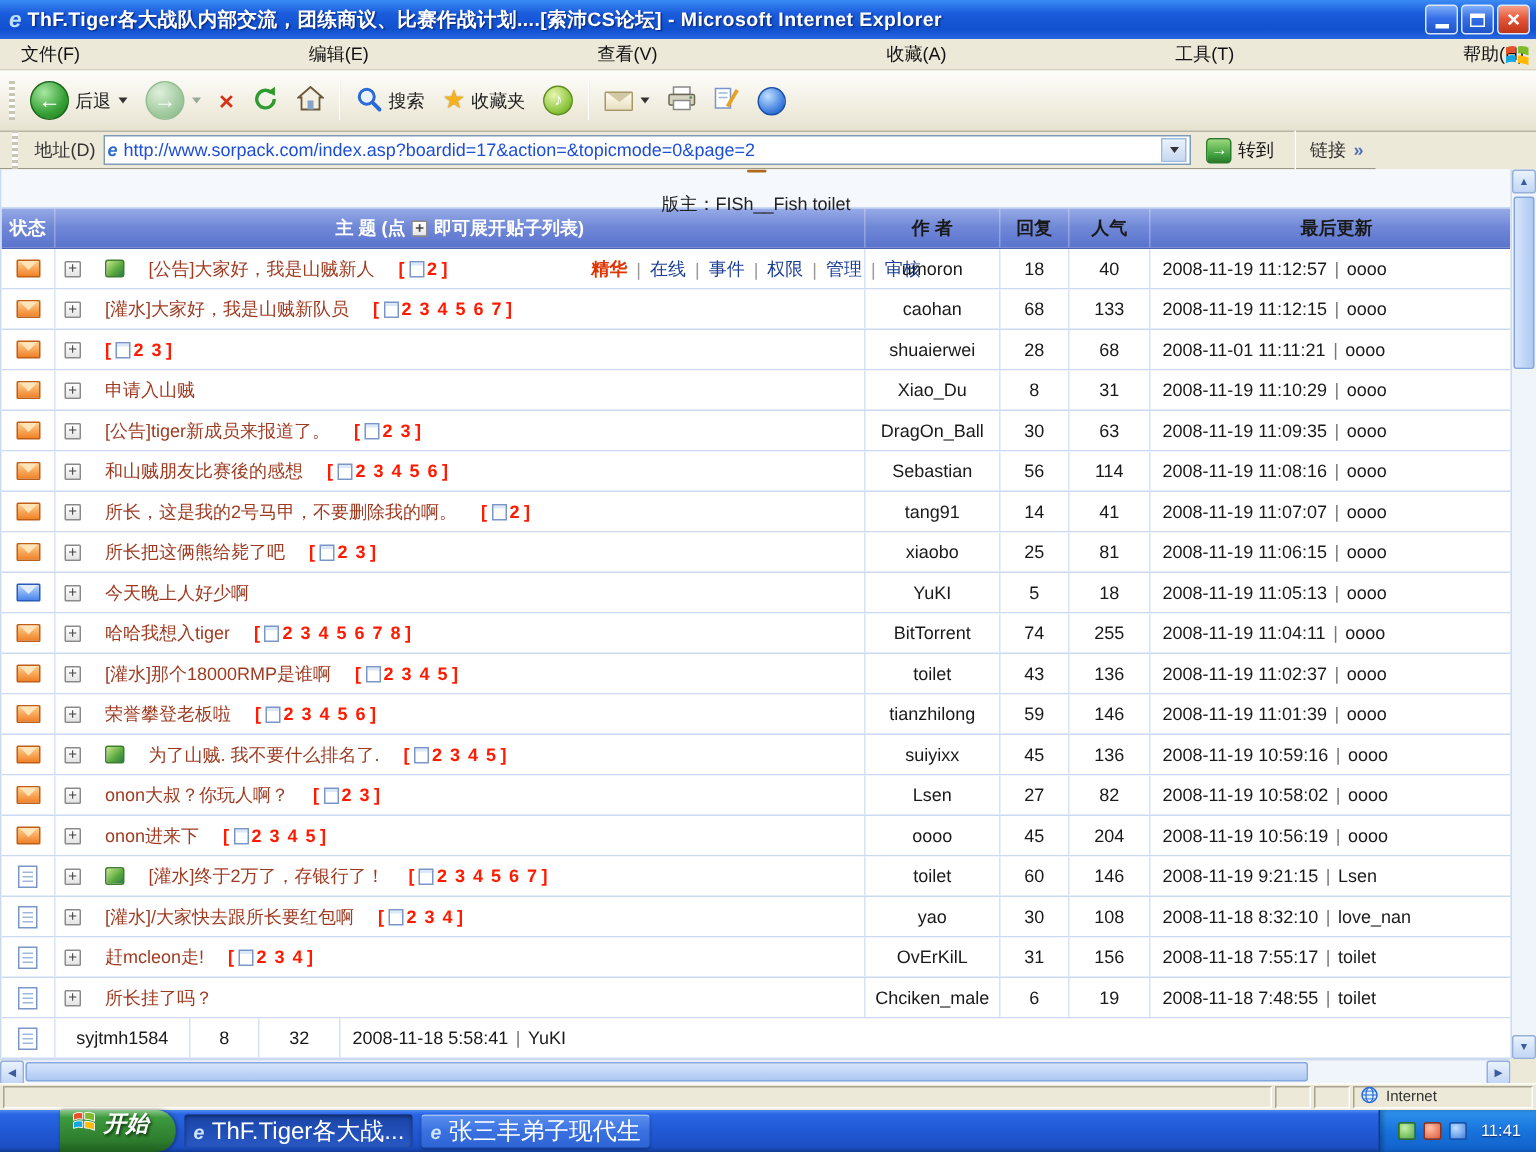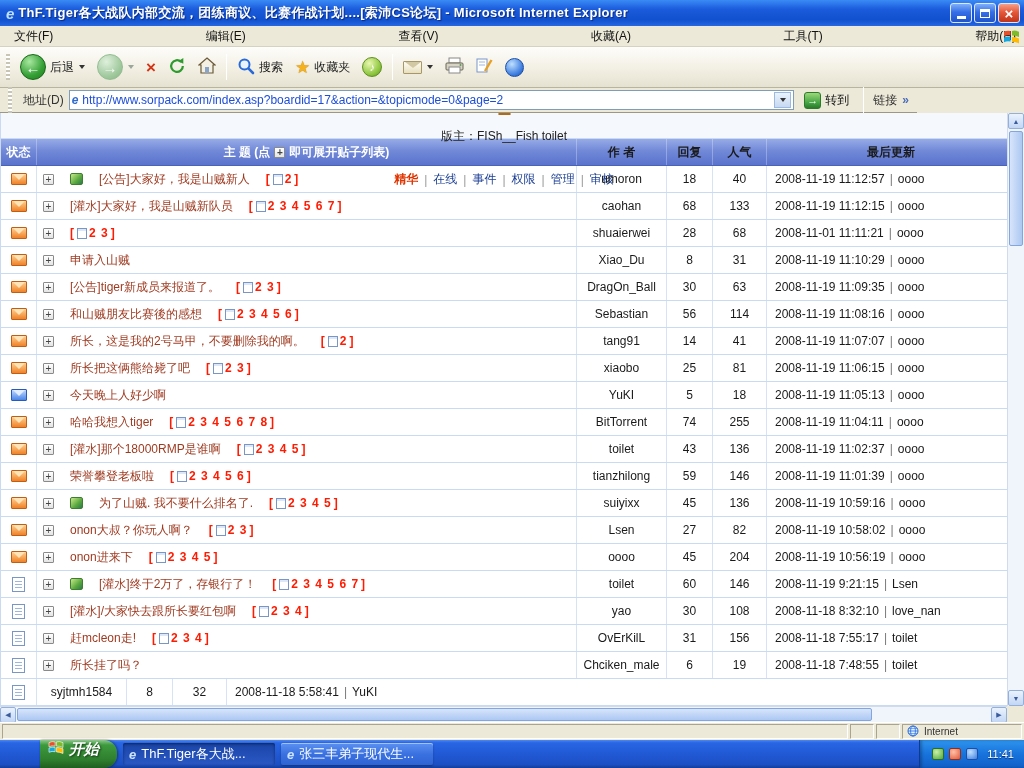--- a/index.html
+++ b/index.html
@@ -167,21 +167,21 @@
     box-shadow:1px 0 3px rgba(0,0,0,.4);margin-left:40px; }
   .start-text { color:#fff; font-weight:bold; font-style:italic; font-size:15px;
     text-shadow:1px 1px 2px #123812; }
   .task-btn { width:152px; height:22px; margin-left:6px; border-radius:2px; display:flex;
     align-items:center; gap:5px; padding:0 6px; color:#fff;
     background:linear-gradient(180deg,#5C91F0,#3A71E0 50%,#2E63D4);
     box-shadow:inset 0 1px 0 rgba(255,255,255,.45), 0 1px 2px rgba(0,0,0,.3); }
   .task-btn.active { background:linear-gradient(180deg,#1A45A8,#2A58C4);
     box-shadow:inset 0 1px 3px rgba(0,0,0,.5); }
   .task-ie { color:#CFE4FF; font-weight:bold; font-style:italic; font-size:13px; }
-  .task-label { white-space:nowrap; overflow:hidden; font-size:13px; }
+  .task-label { white-space:nowrap; overflow:hidden; font-size:16px; }
   .tray { margin-left:auto; height:28px; display:flex; align-items:center; gap:5px; padding:0 10px 0 12px;
     background:linear-gradient(180deg,#2F94EE 0%,#1873DC 50%,#1160C8 100%);
     border-left:1px solid #0E3A94; box-shadow:inset 2px 0 3px rgba(0,0,0,.25); }
   .tray-icon { width:12px; height:12px; border-radius:2px; display:inline-block; }
   .ti-green { background:radial-gradient(circle at 35% 30%,#C8F0A8,#4EA83E); border:1px solid #2E6E22; }
   .ti-red { background:radial-gradient(circle at 35% 30%,#FFC0A8,#E05838); border:1px solid #90301A; }
   .ti-blue { background:radial-gradient(circle at 35% 30%,#BFE0FF,#3E7EE0); border:1px solid #1A4FA8; }
   .clock { color:#fff; font-size:11px; margin-left:4px; text-shadow:0 1px 1px #0A2A70; }
 </style>
 </head>

